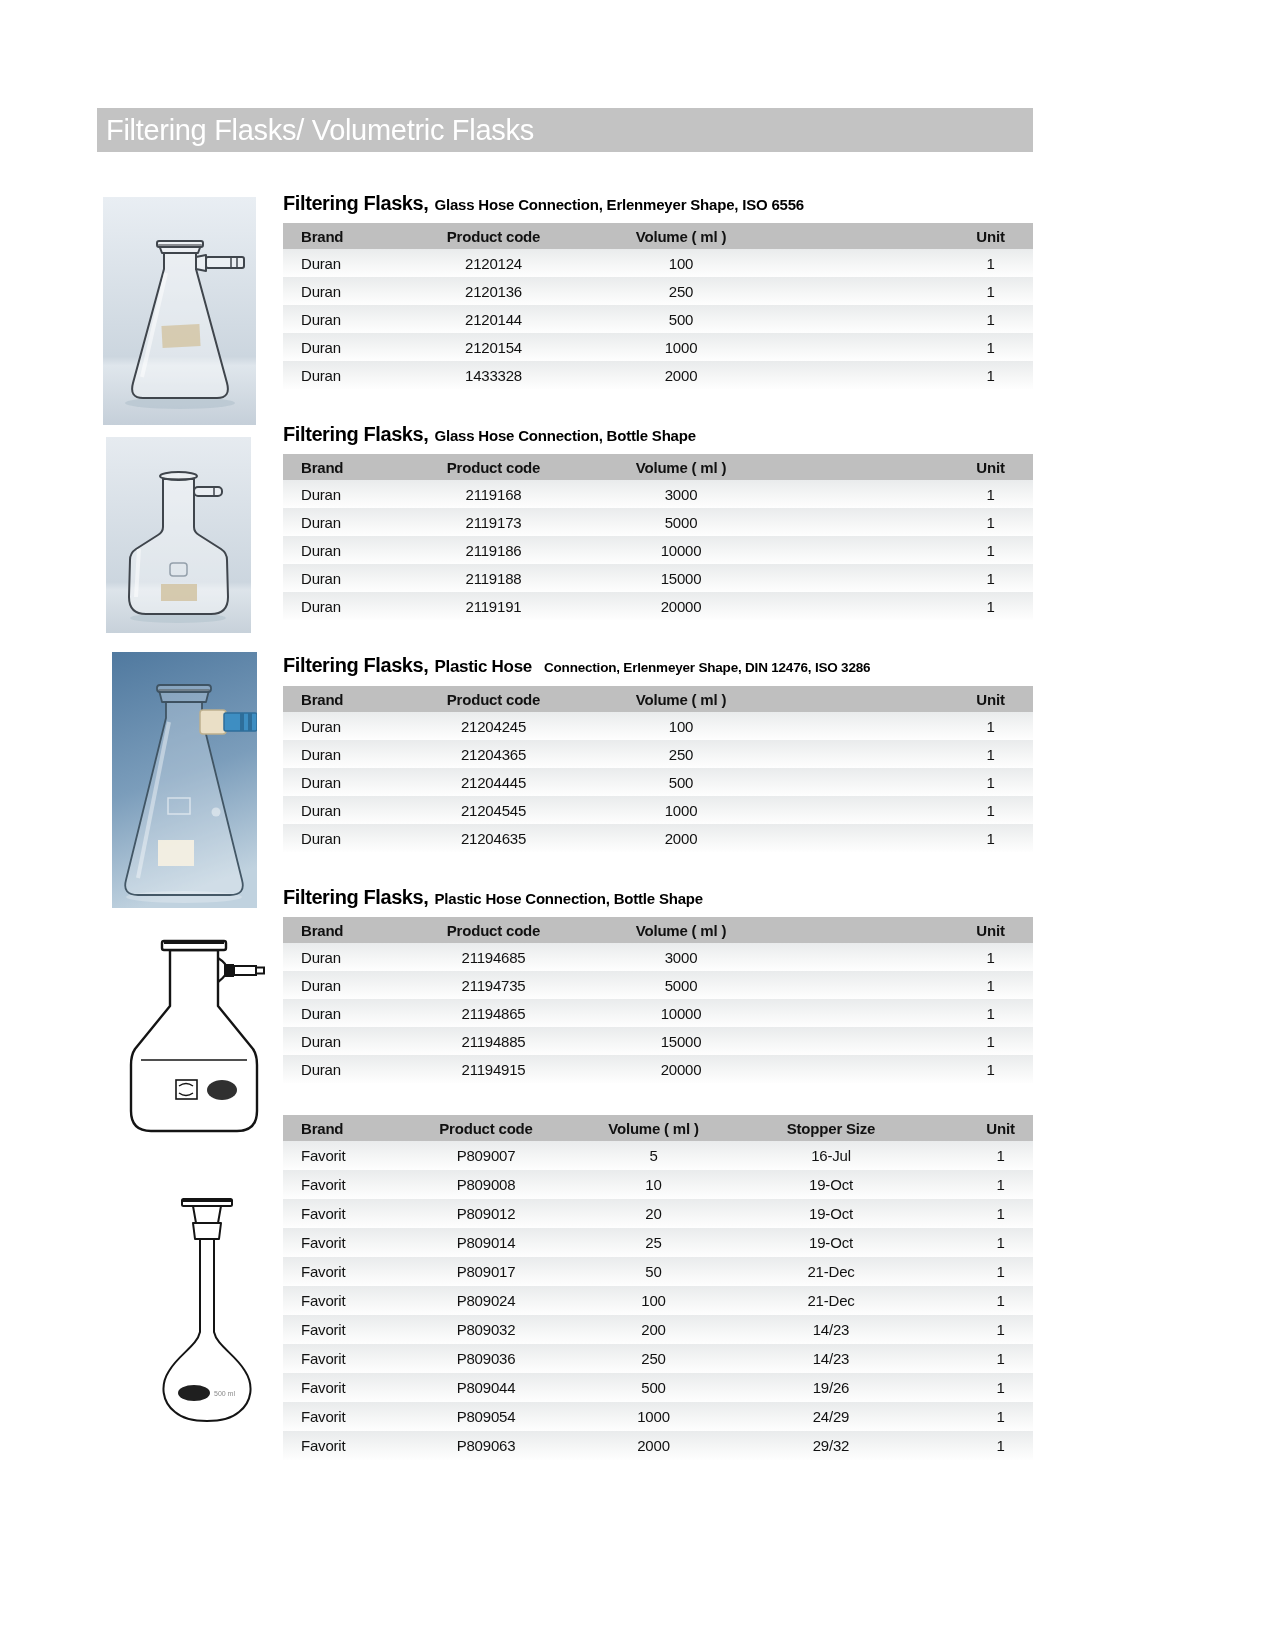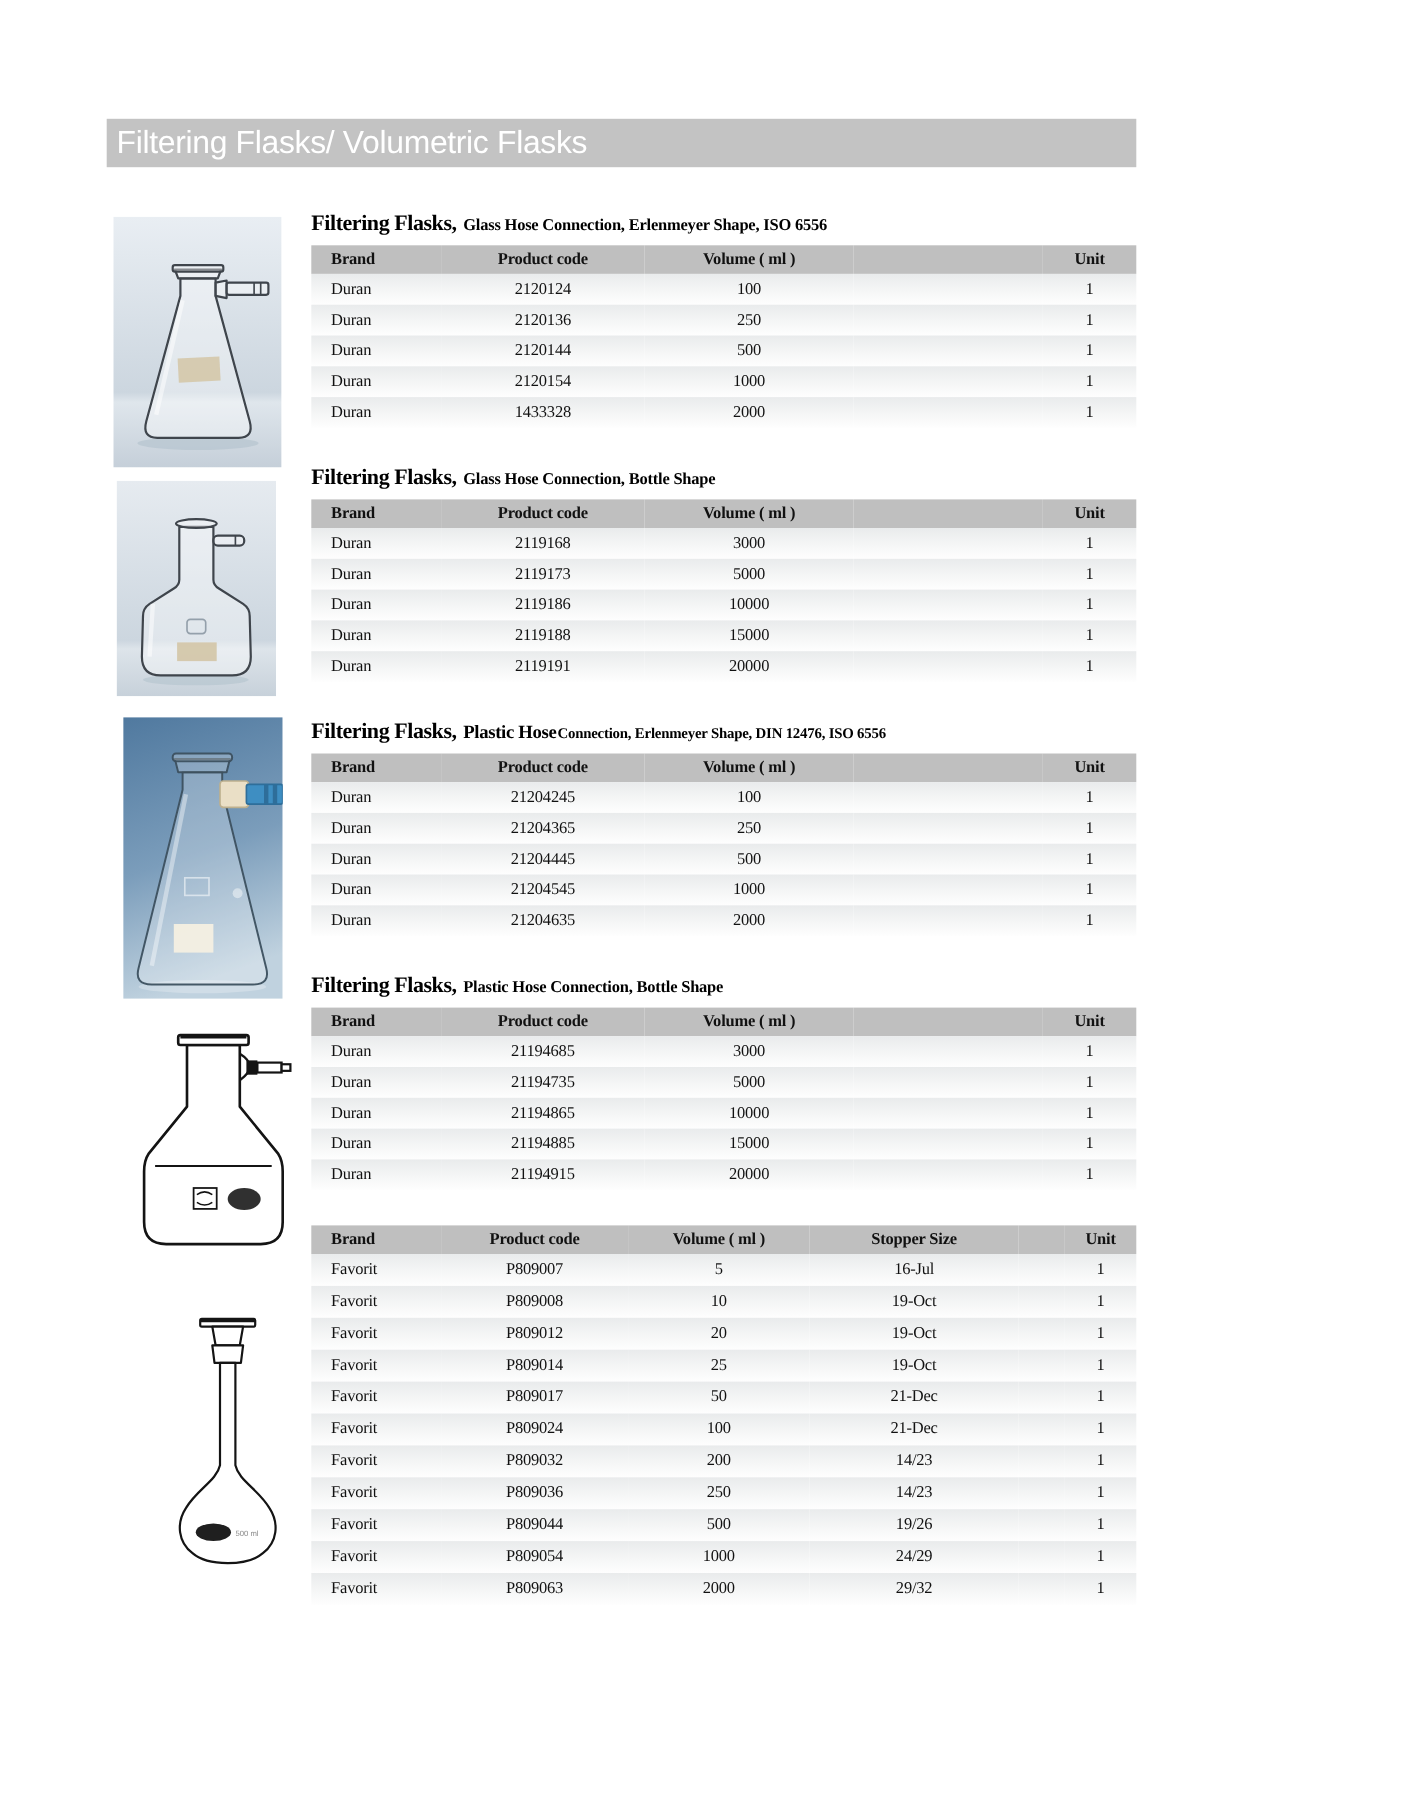--- a/index.html
+++ b/index.html
@@ -12,24 +12,24 @@
   .banner {
     position:absolute; left:97px; top:108px; width:936px; height:44px;
     background:#c3c3c3; display:flex; align-items:center;
   }
   .banner .banner-text {
     color:#ffffff; font-size:29px; font-weight:400; padding-left:9px;
     letter-spacing:-0.3px; white-space:nowrap;
   }
   
   .content-col { position:absolute; left:283px; top:190px; width:750px; }
-  .section { margin-bottom:32px;font-family:Liberation Serif, serif; }
+  .section { margin-bottom:32px; }
   .sec-heading { margin:0 0 6px 0; line-height:24px; white-space:nowrap; color:#000; }
   .h-main { font-size:20px; font-weight:700; letter-spacing:-0.4px; margin-right:6px; }
-  .h-mid  { font-size:17px; font-weight:700; letter-spacing:-0.3px; margin-right:1px; }
+  .h-mid  { font-size:17px; font-weight:700; letter-spacing:-0.3px; margin-right:12px; }
   .h-sub  { font-size:15px; font-weight:700; letter-spacing:-0.2px; }
   .h-sub.small { font-size:13.5px; }
   table.product-table { border-collapse:collapse; width:750px; table-layout:fixed; }
   .product-table thead th {
     background:#bfbfbf; height:26px; font-size:15px; font-weight:700;
     padding:0; letter-spacing:-0.2px;
   }
   .product-table tbody td {
     height:28px; font-size:15px; padding:0; letter-spacing:-0.2px;
     background:linear-gradient(180deg,#e9ebec 0%,#f5f6f6 55%,#fefefe 100%);
@@ -286,21 +286,21 @@
               <td class="ac">20000</td>
               <td class="sp"></td>
               <td class="ac">1</td>
             </tr>
           </tbody>
     </table>
   </section>
 
   <section class="section">
     <h2 class="sec-heading">
-      <span class="h-main">Filtering Flasks,</span><span class="h-mid">Plastic Hose</span><span class="h-sub small">Connection, Erlenmeyer Shape, DIN 12476, ISO 6556</span>
+      <span class="h-main">Filtering Flasks,</span><span class="h-mid">Plastic Hose</span><span class="h-sub small">Connection, Erlenmeyer Shape, DIN 12476, ISO 3286</span>
     </h2>
     <table class="product-table">
       <colgroup>
             <col style="width: 118px;">
             <col style="width: 185px;">
             <col style="width: 190px;">
             <col style="width: 172px;">
             <col style="width: 85px;">
           </colgroup>
       <thead>

